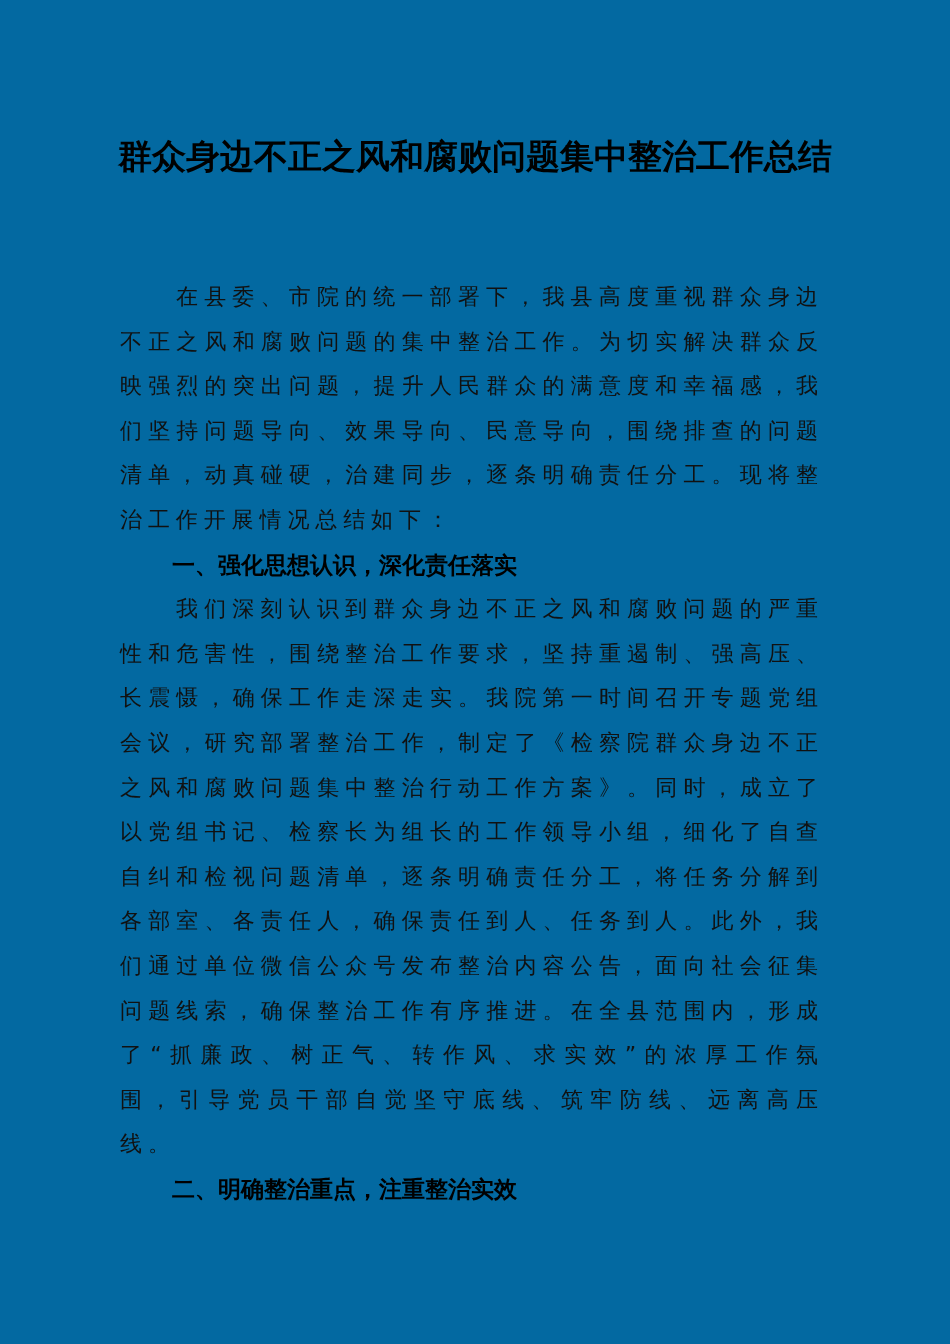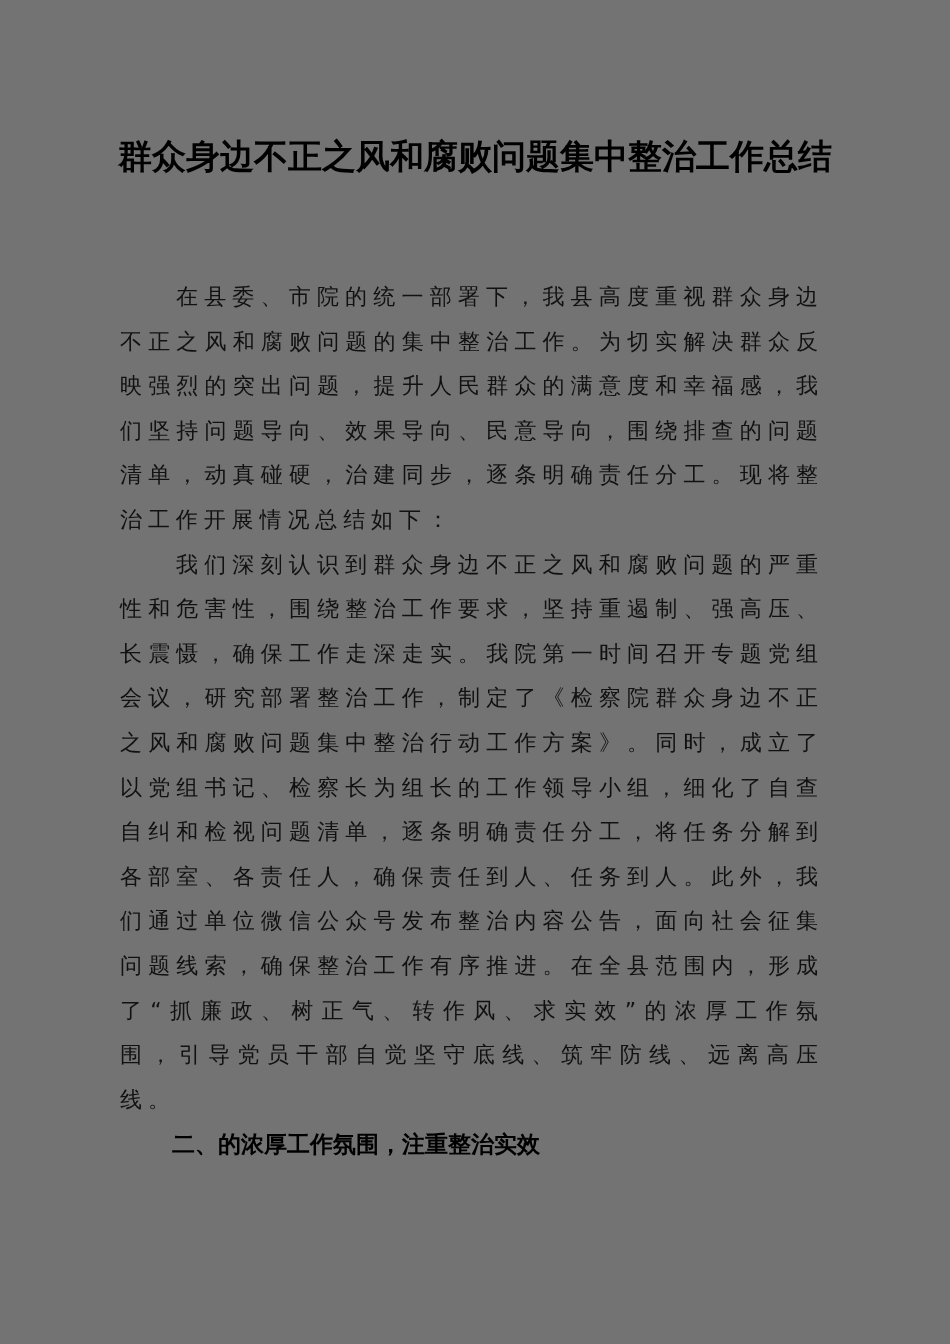--- a/index.html
+++ b/index.html
@@ -13,21 +13,21 @@
       position: relative;
       overflow: hidden;
       color: #111111;
     }
     .page {
       position: absolute;
       left: 0;
       top: 0;
       width: 950px;
       height: 1344px;
-      background: #737373;
+      background: #0369a1;
     }
     .title {
       position: absolute;
       left: 110px;
       top: 132px;
       width: 730px;
       text-align: center;
       font-family: "DejaVu Serif", "Liberation Serif", serif;
       font-weight: bold;
       font-size: 34px;
@@ -64,16 +64,17 @@
     }
   </style>
 </head>
 <body>
 
 <div class="page">
   <h1 class="title">群众身边不正之风和腐败问题集中整治工作总结</h1>
 
   <div class="body">
     <p class="para">在县委、市院的统一部署下，我县高度重视群众身边不正之风和腐败问题的集中整治工作。为切实解决群众反映强烈的突出问题，提升人民群众的满意度和幸福感，我们坚持问题导向、效果导向、民意导向，围绕排查的问题清单，动真碰硬，治建同步，逐条明确责任分工。现将整治工作开展情况总结如下：</p>
+    <p class="heading">一、强化思想认识，深化责任落实</p>
     <p class="para">我们深刻认识到群众身边不正之风和腐败问题的严重性和危害性，围绕整治工作要求，坚持重遏制、强高压、长震慑，确保工作走深走实。我院第一时间召开专题党组会议，研究部署整治工作，制定了《检察院群众身边不正之风和腐败问题集中整治行动工作方案》。同时，成立了以党组书记、检察长为组长的工作领导小组，细化了自查自纠和检视问题清单，逐条明确责任分工，将任务分解到各部室、各责任人，确保责任到人、任务到人。此外，我们通过单位微信公众号发布整治内容公告，面向社会征集问题线索，确保整治工作有序推进。在全县范围内，形成了“抓廉政、树正气、转作风、求实效”的浓厚工作氛围，引导党员干部自觉坚守底线、筑牢防线、远离高压线。</p>
-    <p class="heading">二、的浓厚工作氛围，注重整治实效</p>
+    <p class="heading">二、明确整治重点，注重整治实效</p>
   </div>
 </div>
 
 </body></html>

